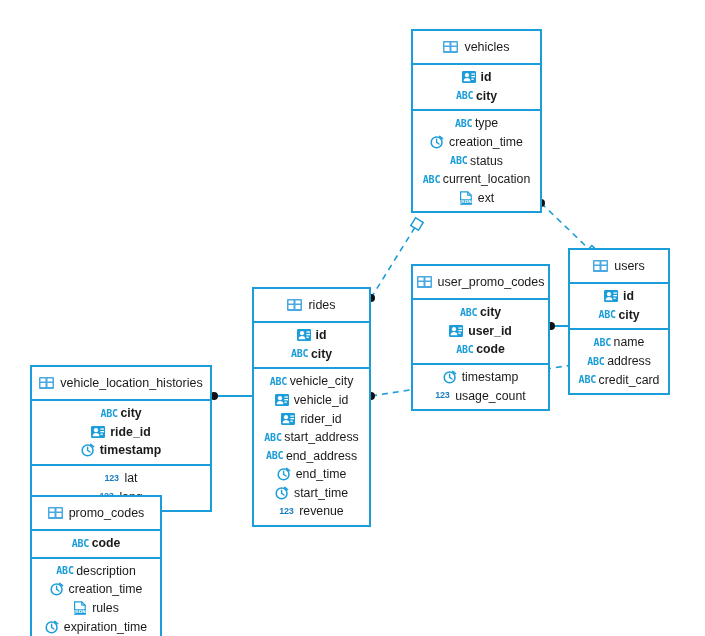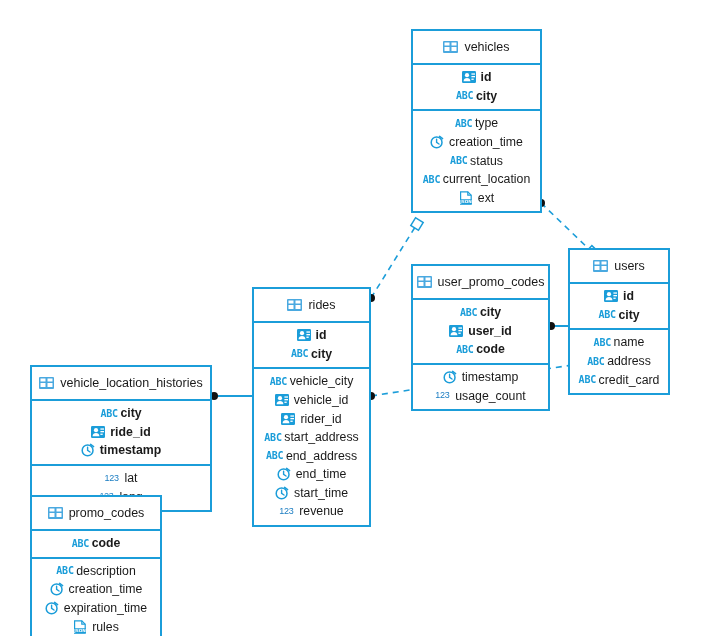--- a/index.html
+++ b/index.html
@@ -100,21 +100,21 @@
     font-weight: bold;
     color: #1b9dd9;
     letter-spacing: -0.2px;
     line-height: 11px;
     text-align: left;
     font-family: "DejaVu Sans Mono", monospace;
   }
   .ico-num {
     width: 15px; height: 11px;
     font-size: 9px;
-    font-weight: normal;
+    font-weight: bold;
     color: #1b7dc2;
     line-height: 11px;
     text-align: left;
     letter-spacing: -0.3px;
   }
   .ico-clock { width: 14px; height: 14px; }
   .ico-json { width: 14px; height: 14px; }
 
   svg { display: block; overflow: visible; }
 </style>
@@ -493,35 +493,35 @@
           <span class="ico ico-clock">
             <svg width="14" height="14" viewBox="0 0 14 14">
               <circle cx="6.6" cy="7.4" r="5.4" fill="none" stroke="#1b9dd9" stroke-width="1.5"></circle>
               <path d="M6.6 4.2V7.4L9 9" fill="none" stroke="#1b9dd9" stroke-width="1.4" stroke-linecap="round"></path>
               <path d="M9.6 1.4l3 2.2" stroke="#1b9dd9" stroke-width="1.5" stroke-linecap="round"></path>
             </svg>
           </span>
           <span class="col-name">creation_time</span>
         </div>
         <div class="col-row">
-          <span class="ico ico-clock">
-            <svg width="14" height="14" viewBox="0 0 14 14">
-              <circle cx="6.6" cy="7.4" r="5.4" fill="none" stroke="#1b9dd9" stroke-width="1.5"></circle>
-              <path d="M6.6 4.2V7.4L9 9" fill="none" stroke="#1b9dd9" stroke-width="1.4" stroke-linecap="round"></path>
-              <path d="M9.6 1.4l3 2.2" stroke="#1b9dd9" stroke-width="1.5" stroke-linecap="round"></path>
-            </svg>
-          </span>
-          <span class="col-name">expiration_time</span>
-        </div>
-        <div class="col-row">
           <span class="ico ico-json">
             <svg width="14" height="14" viewBox="0 0 14 14">
               <path d="M1.6 0.8h7.2l3.4 3.4v9H1.6z" fill="#ffffff" stroke="#1b9dd9" stroke-width="1.2"></path>
               <path d="M8.8 0.8v3.4h3.4" fill="none" stroke="#1b9dd9" stroke-width="1.2"></path>
               <rect x="1.1" y="8.2" width="11.8" height="5" rx="0.8" fill="#1b9dd9"></rect>
               <text x="7" y="12.3" font-size="4.2" font-family="DejaVu Sans, sans-serif" font-weight="bold" fill="#ffffff" text-anchor="middle">JSON</text>
             </svg>
           </span>
           <span class="col-name">rules</span>
         </div>
+        <div class="col-row">
+          <span class="ico ico-clock">
+            <svg width="14" height="14" viewBox="0 0 14 14">
+              <circle cx="6.6" cy="7.4" r="5.4" fill="none" stroke="#1b9dd9" stroke-width="1.5"></circle>
+              <path d="M6.6 4.2V7.4L9 9" fill="none" stroke="#1b9dd9" stroke-width="1.4" stroke-linecap="round"></path>
+              <path d="M9.6 1.4l3 2.2" stroke="#1b9dd9" stroke-width="1.5" stroke-linecap="round"></path>
+            </svg>
+          </span>
+          <span class="col-name">expiration_time</span>
+        </div>
       </div>
     </div>
   </div>
 
 </body></html>

